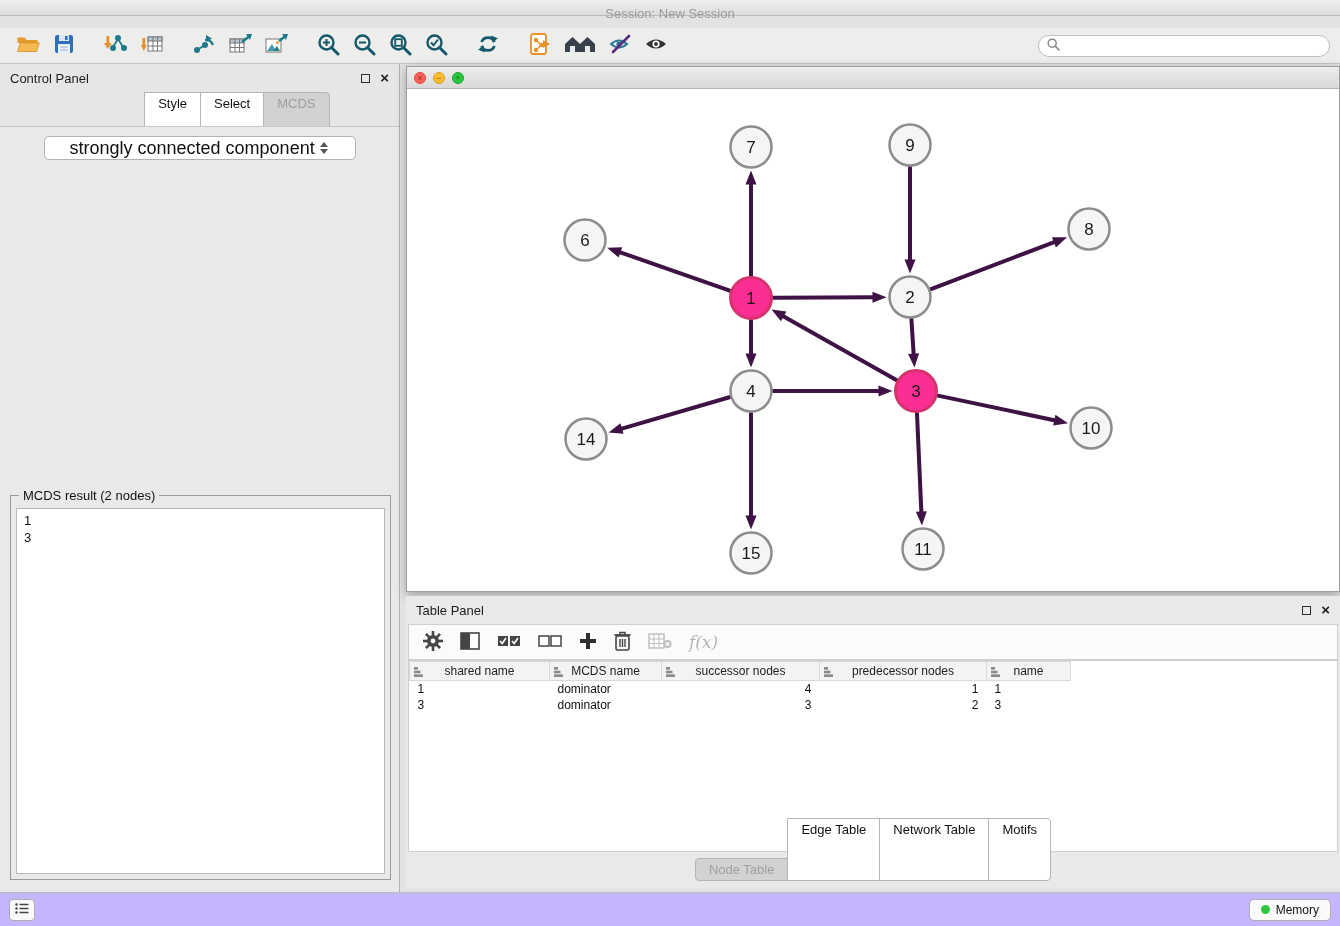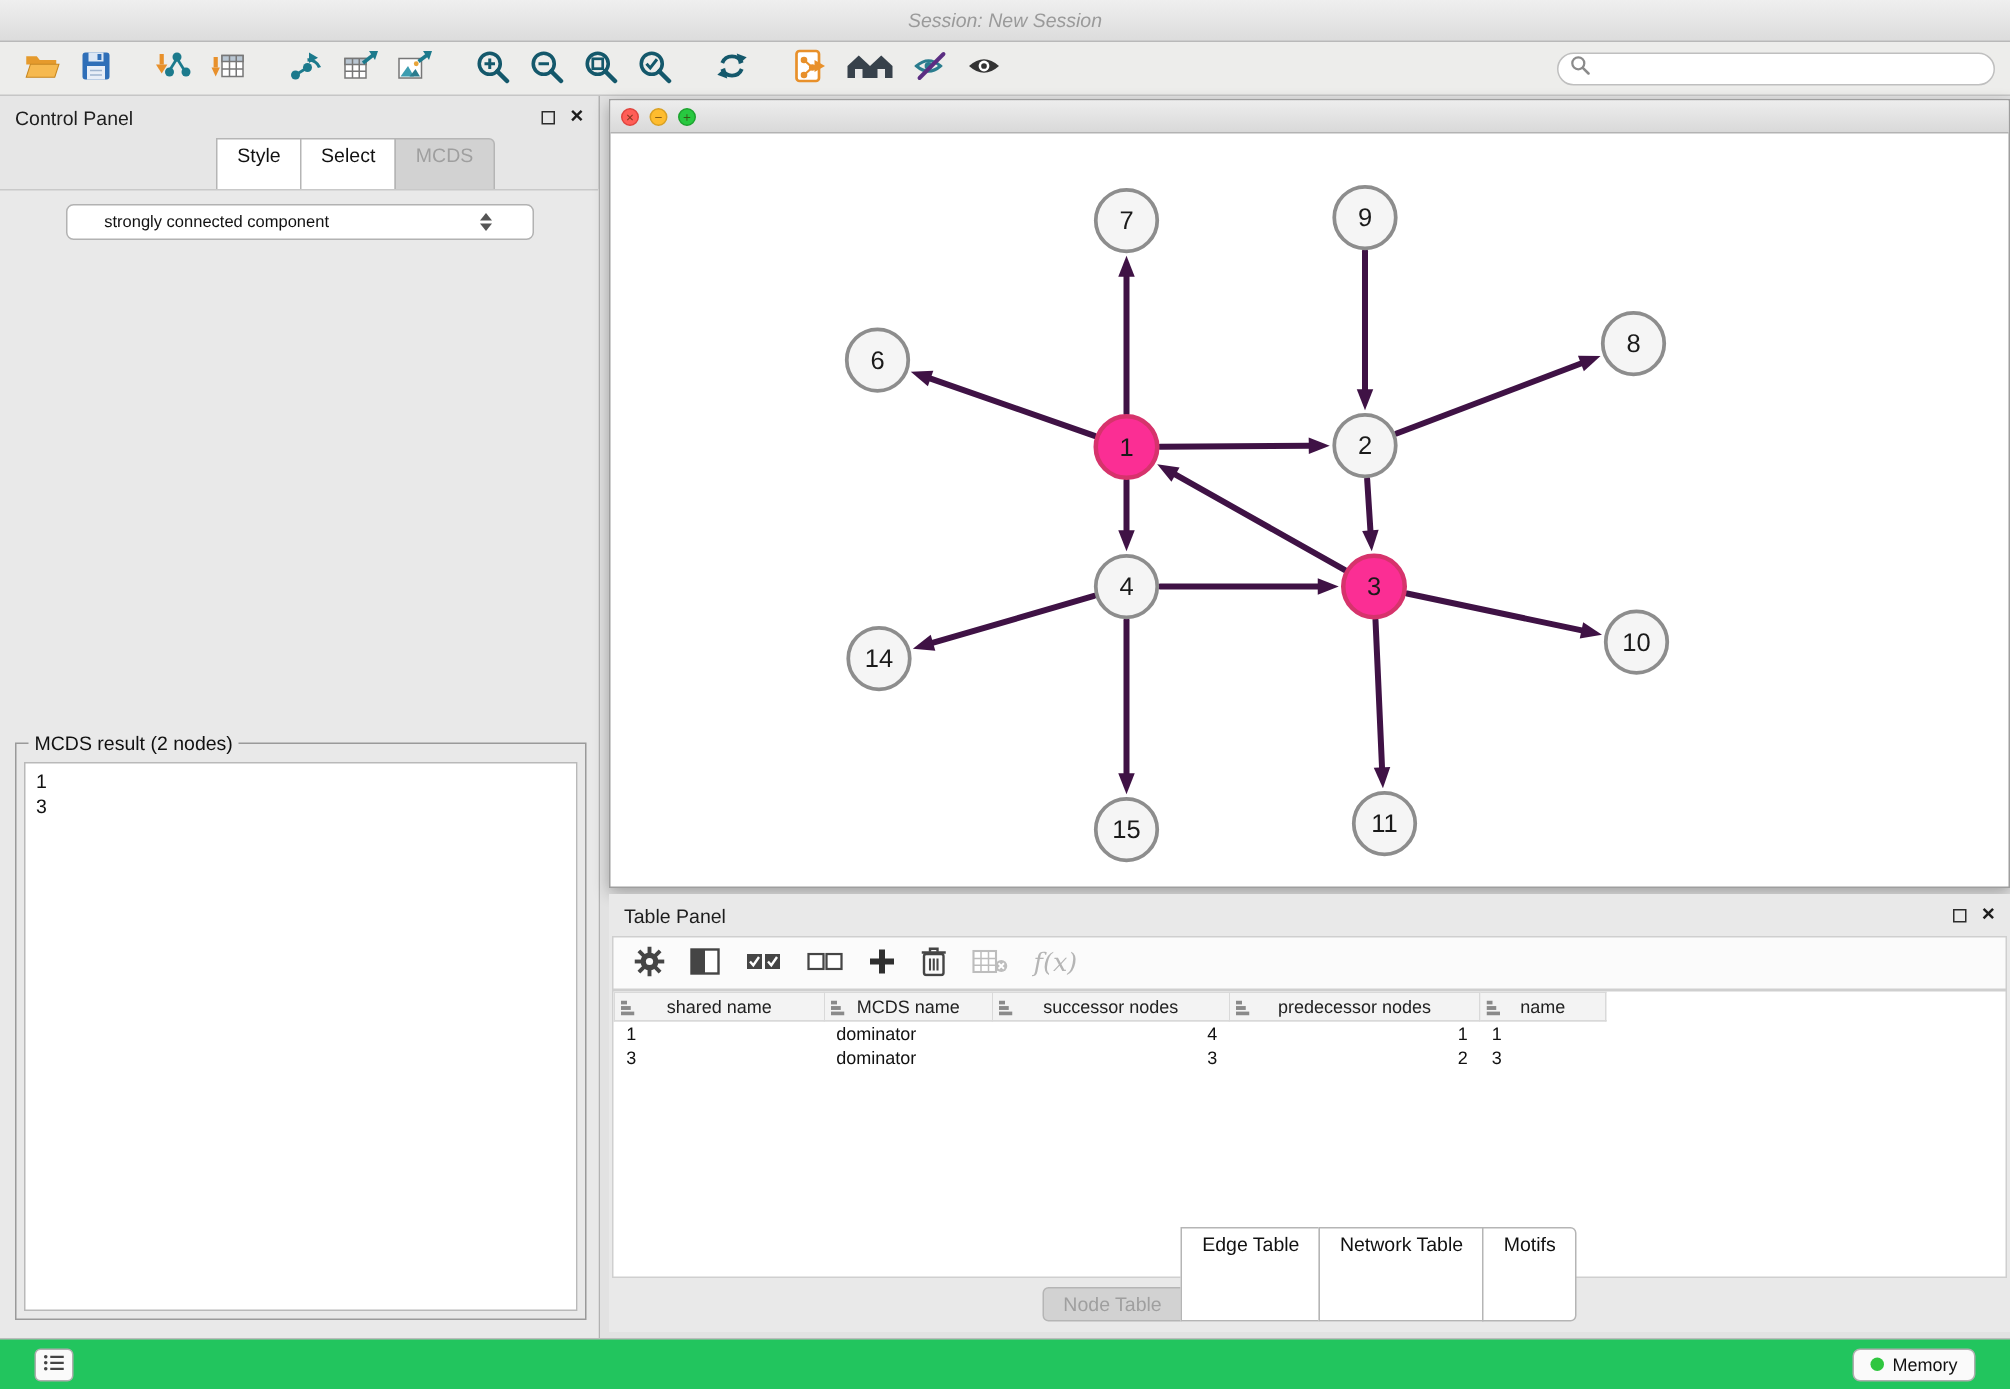--- a/index.html
+++ b/index.html
@@ -6,25 +6,25 @@
   html,body { width:1340px; height:926px; }
   body {
     font-family:"Liberation Sans", sans-serif;
     background:#e2e2e2;
     position:relative;
     overflow:hidden;
     -webkit-font-smoothing:antialiased;
   }
   
   .titlebar {
-    position:absolute; top:0; left:0; right:0; height:28px;
+    position:absolute; top:0; left:0; right:0; height:16px;
     background:linear-gradient(#efefef,#dcdcdc);
     border-bottom:1px solid #b9b9b9;
     text-align:center; line-height:28px;
-    font-size:13px; color:#9a9a9a;font-style:italic;
+    font-size:13px; color:#9a9a9a;
   }
   
   .toolbar {
     position:absolute; top:28px; left:0; right:0; height:36px;
     background:#ededeb; border-bottom:1px solid #c6c6c6;
     display:flex; align-items:center; padding:0 10px;
   }
   .tbtn {
     width:36px; height:30px; border:none; background:transparent;
     display:flex; align-items:center; justify-content:center; cursor:default;
@@ -58,21 +58,21 @@
   .tab:last-child  { border-radius:0 4px 4px 0; }
   .tab.active { background:#d2d2d2; color:#9f9f9f; }
   .cp-body {
     position:absolute; top:62px; bottom:0; left:0; right:0;
     background:#e9e9e9; border-top:1px solid #c9c9c9;
   }
   .opt-label { margin-top:16px; text-align:center; font-size:13px; color:#111; }
   .dropdown {
     margin:9px auto 0; width:312px; height:24px;
     background:#fff; border:1px solid #b2b2b2; border-radius:5px;
-    display:flex; align-items:center; padding:0 25px; font-size:11px; color:#111;
+    display:flex; align-items:center; padding:0 25px; font-size:18px; color:#111;
   }
   .stepper { margin-left:auto; display:flex; flex-direction:column; gap:2px; padding-right:2px; }
   .tri-up   { width:0;height:0;border-left:4px solid transparent;border-right:4px solid transparent;border-bottom:5px solid #555; }
   .tri-down { width:0;height:0;border-left:4px solid transparent;border-right:4px solid transparent;border-top:5px solid #555; }
   .btn-row { margin-top:12px; display:flex; justify-content:center; gap:16px; }
   .mbtn {
     padding:3px 15px; background:#fff; border:1px solid #ababab; border-radius:5px;
     font-size:13px; color:#111; font-family:inherit;
   }
   .result-box {
@@ -133,22 +133,22 @@
     font-weight:normal; font-size:12px; color:#222; position:relative; text-align:center; padding:0 4px;
   }
   .data-table th .sorticon { position:absolute; left:4px; top:4px; }
   .data-table td { height:16px; padding:0 8px; color:#111; overflow:hidden; white-space:nowrap; }
   .data-table td.al-r { text-align:right; }
   .tp-tabs { position:absolute; bottom:7px; left:0; right:0; display:flex; justify-content:center; }
 
   
   .statusbar {
     position:absolute; left:0; right:0; bottom:0; height:34px;
-    background:#22c55e; border-top:1px solid #bcbcbc;
-    display:flex; align-items:center; padding:0 23px;
+    background:#c4b5fd; border-top:1px solid #bcbcbc;
+    display:flex; align-items:center; padding:0 9px;
   }
   .list-btn {
     width:26px; height:22px; border:1px solid #aeaeae; border-radius:4px; background:#fafafa;
     display:flex; align-items:center; justify-content:center;
   }
   .memory-btn {
     margin-left:auto; height:22px; border:1px solid #aeaeae; border-radius:5px; background:#fafafa;
     display:flex; align-items:center; gap:6px; padding:0 11px; font-size:12px; color:#111; font-family:inherit;
   }
   .green-dot { width:9px; height:9px; border-radius:50%; background:#2fc63f; }

